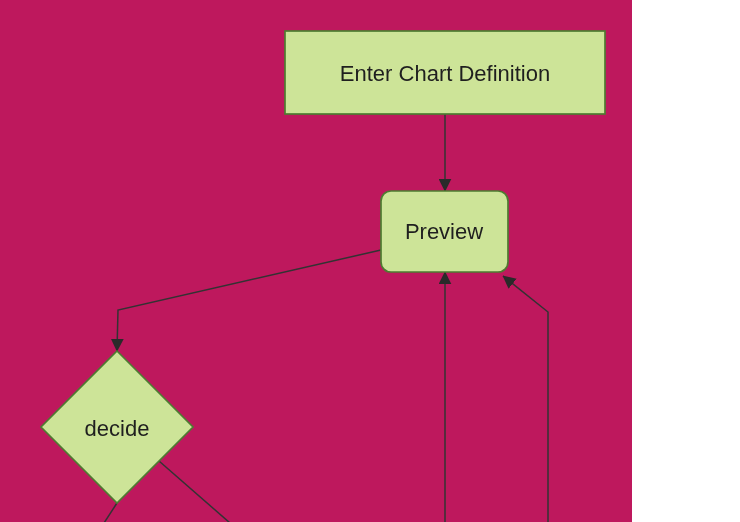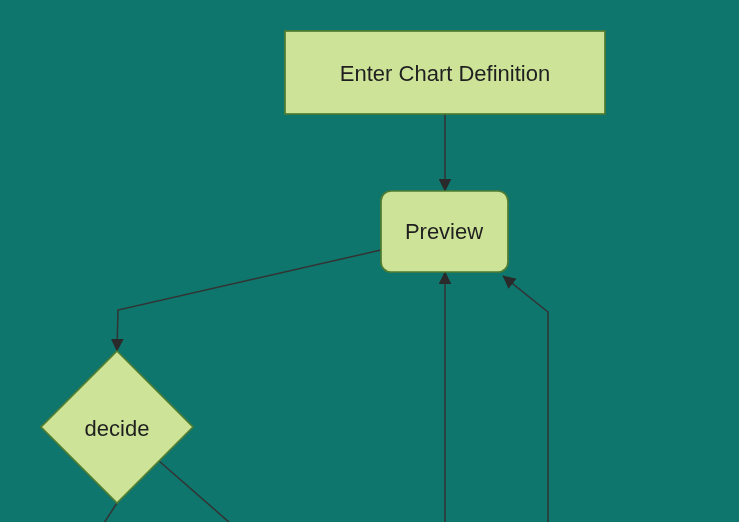--- a/index.html
+++ b/index.html
@@ -2,23 +2,23 @@
 <html><head>
 <meta charset="utf-8">
 <style>
   html, body {
     margin: 0;
     padding: 0;
     background: #ffffff;
   }
   .canvas {
     position: relative;
-    width: 739px;
+    width: 632px;
     height: 522px;
-    background: #0f766e;
+    background: #be185d;
     overflow: hidden;
   }
   svg.flowchart {
     display: block;
     width: 740px;
     height: 522px;
   }
   svg.flowchart text {
     font-family: "Liberation Sans", "DejaVu Sans", sans-serif;
     font-size: 22px;

